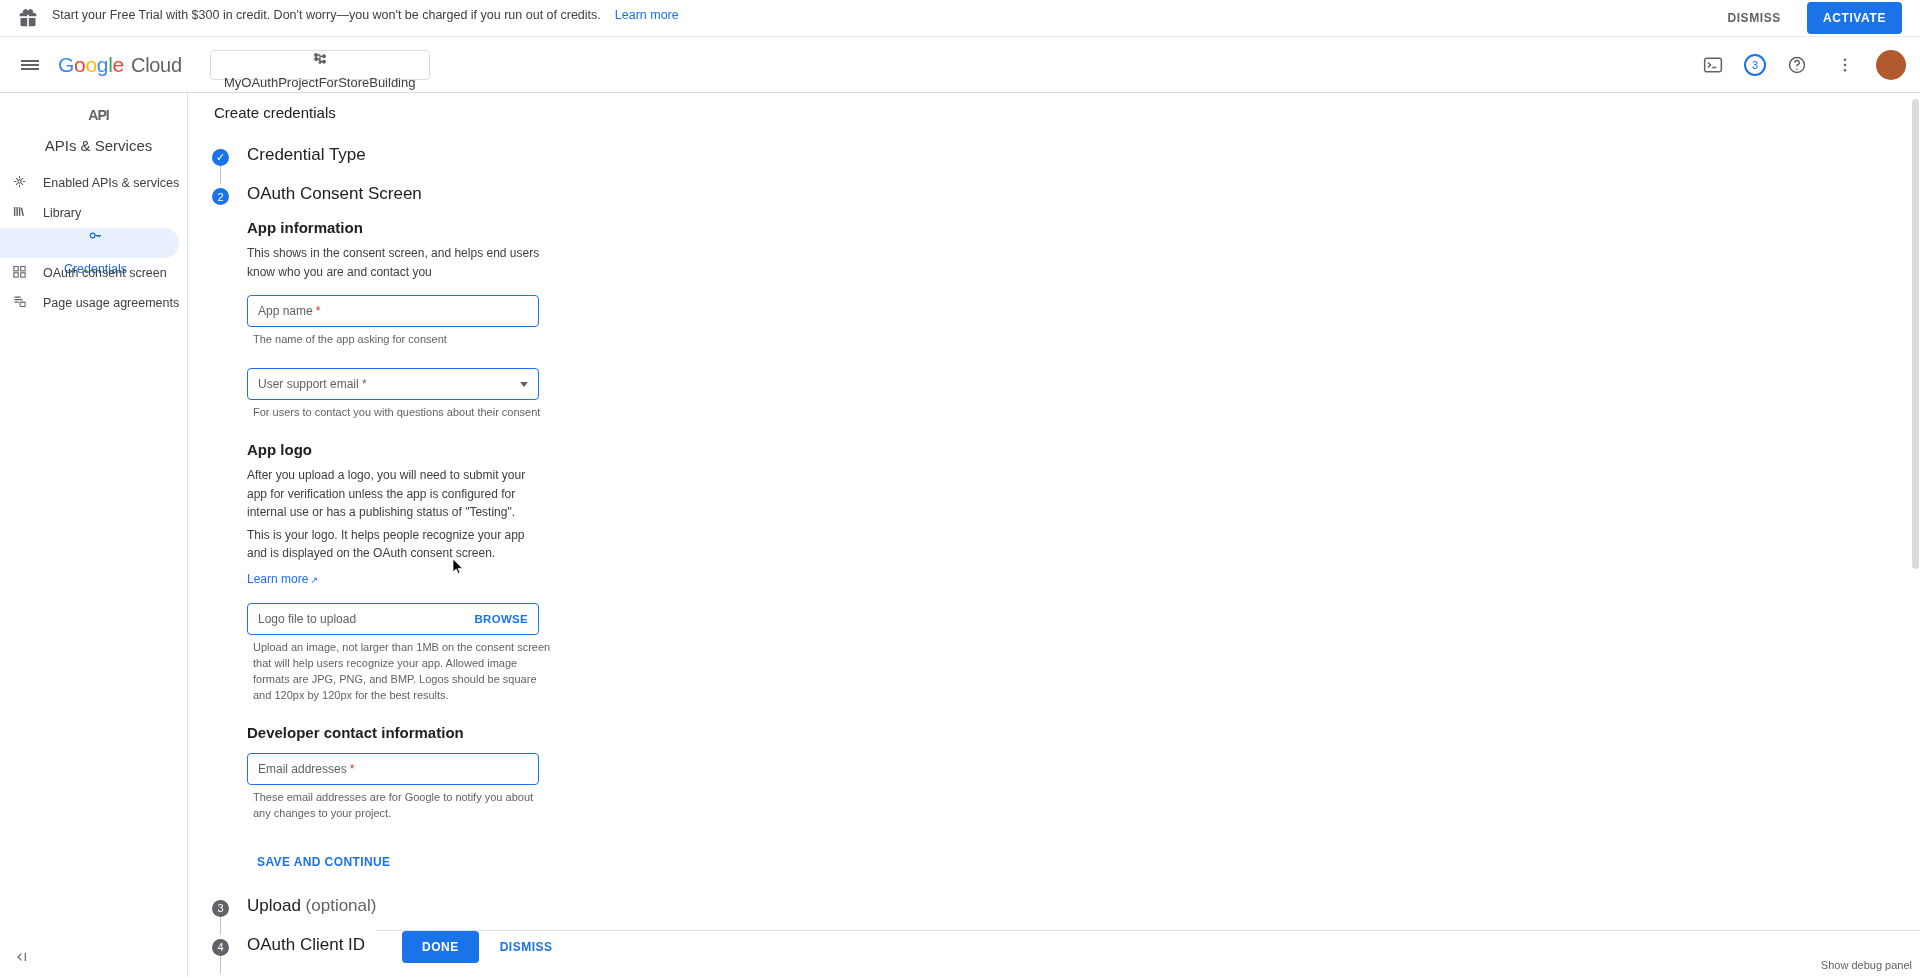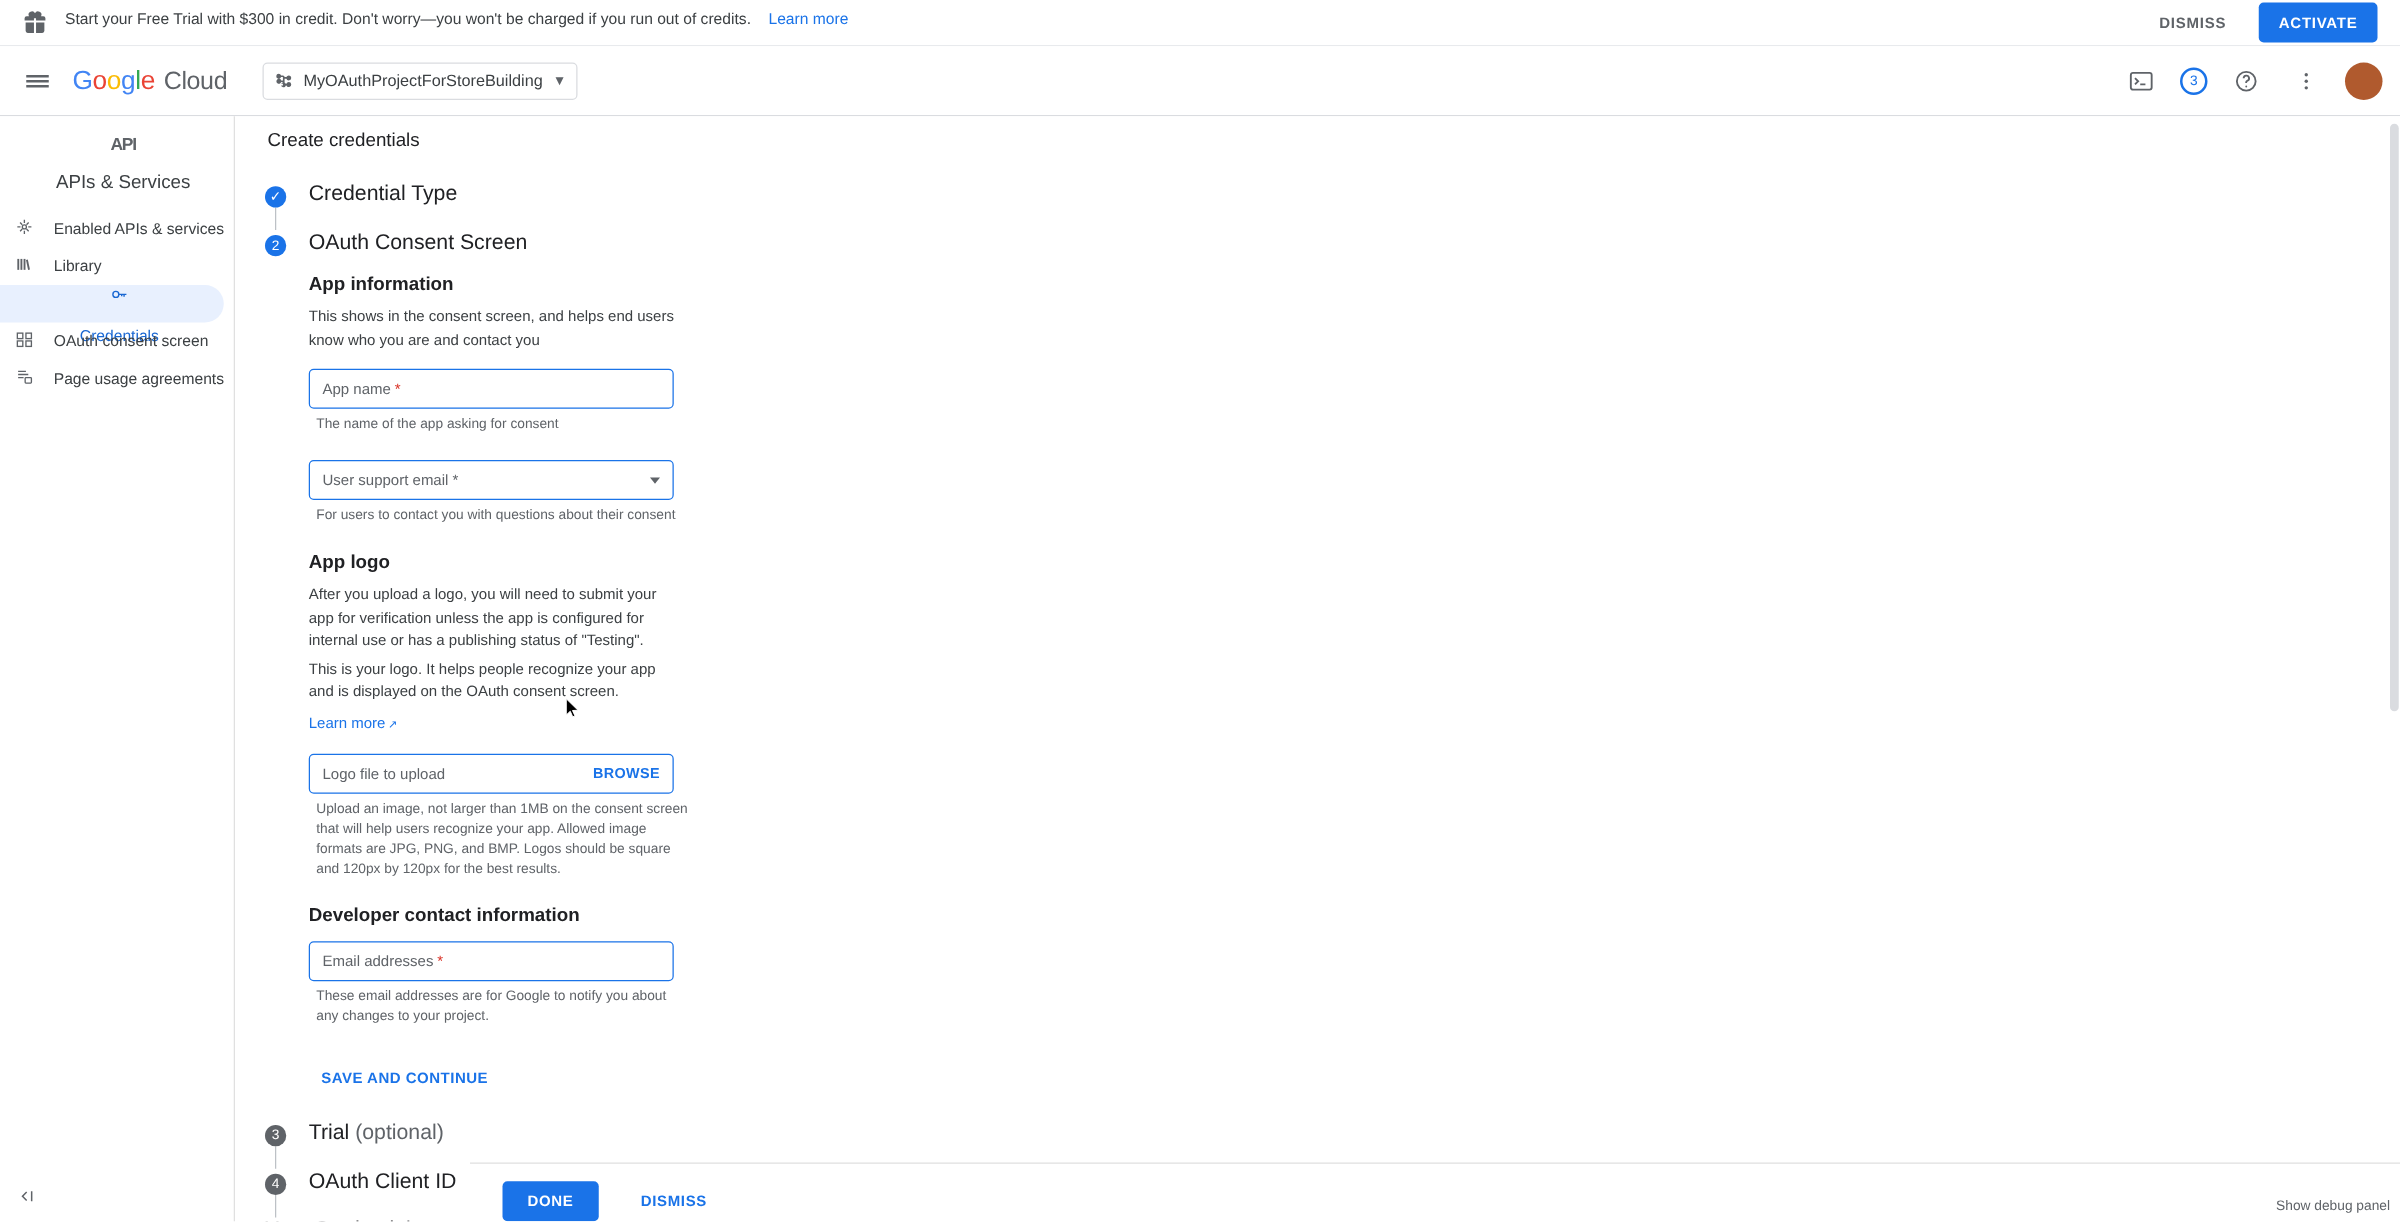--- a/index.html
+++ b/index.html
@@ -67,20 +67,21 @@
     margin-left: 28px;
     height: 30px;
     min-width: 220px;
     border: 1px solid #dadce0;
     border-radius: 4px;
     display: flex; align-items: center; gap: 8px;
     padding: 0 8px;
     font-size: 13px; color: #3c4043;
     cursor: pointer;
     background: #fff;
+    flex-direction: column;
   }
   .proj-icon { width: 16px; height: 16px; }
   .proj-caret { margin-left: auto; color: #5f6368; font-size: 11px; }
 
   .search-wrap {
     margin-left: auto; margin-right: auto;
     display: flex; align-items: center;
     position: absolute; left: 795px;
   }
   .search-box {
@@ -224,21 +225,21 @@
     color: #1a73e8; font-size: 12px; font-weight: bold;
     letter-spacing: .4px; padding: 9px 10px; cursor: pointer;
     font-family: "Liberation Sans", sans-serif;
   }
 
   
   .footer-bar {
     position: absolute; left: 188px; right: 0; bottom: 0;
     height: 47px; background: #fff;
     border-top: 1px solid #e0e0e0;
-    display: flex; align-items: flex-end; padding-left: 26px; gap: 20px;
+    display: flex; align-items: flex-start; padding-left: 26px; gap: 7px;
   }
   .done-btn {
     background: #1a73e8; color: #fff; border: none; border-radius: 4px;
     font-size: 12px; font-weight: bold; letter-spacing: .5px;
     padding: 9px 20px; cursor: pointer;
     font-family: "Liberation Sans", sans-serif;
   }
   .cancel-btn {
     background: none; border: none; color: #1a73e8;
     font-size: 12px; font-weight: bold; letter-spacing: .5px;
@@ -457,21 +458,21 @@
           <span class="req">*</span>
         </div>
         <div class="hint">These email addresses are for Google to notify you about any changes to your project.</div>
 
         <button class="save-btn">SAVE AND CONTINUE</button>
       </div>
 
       <div class="step-row" style="margin-top:18px">
         <div class="step-badge grey">3</div>
         <div class="step-title">
-          <span>Trial</span><span class="optional"> (optional)</span>
+          <span>Upload</span><span class="optional"> (optional)</span>
         </div>
       </div>
       <div class="connector"></div>
 
       <div class="step-row">
         <div class="step-badge grey">4</div>
         <div class="step-title">OAuth Client ID</div>
       </div>
       <div class="connector"></div>
 

